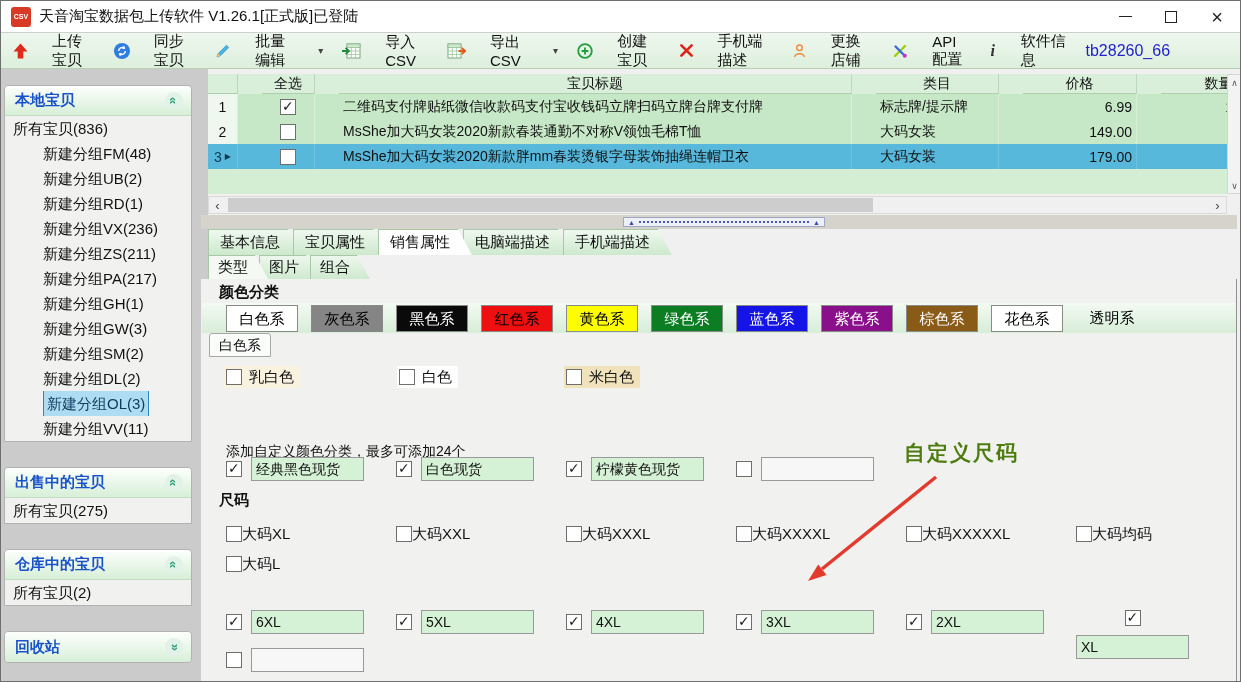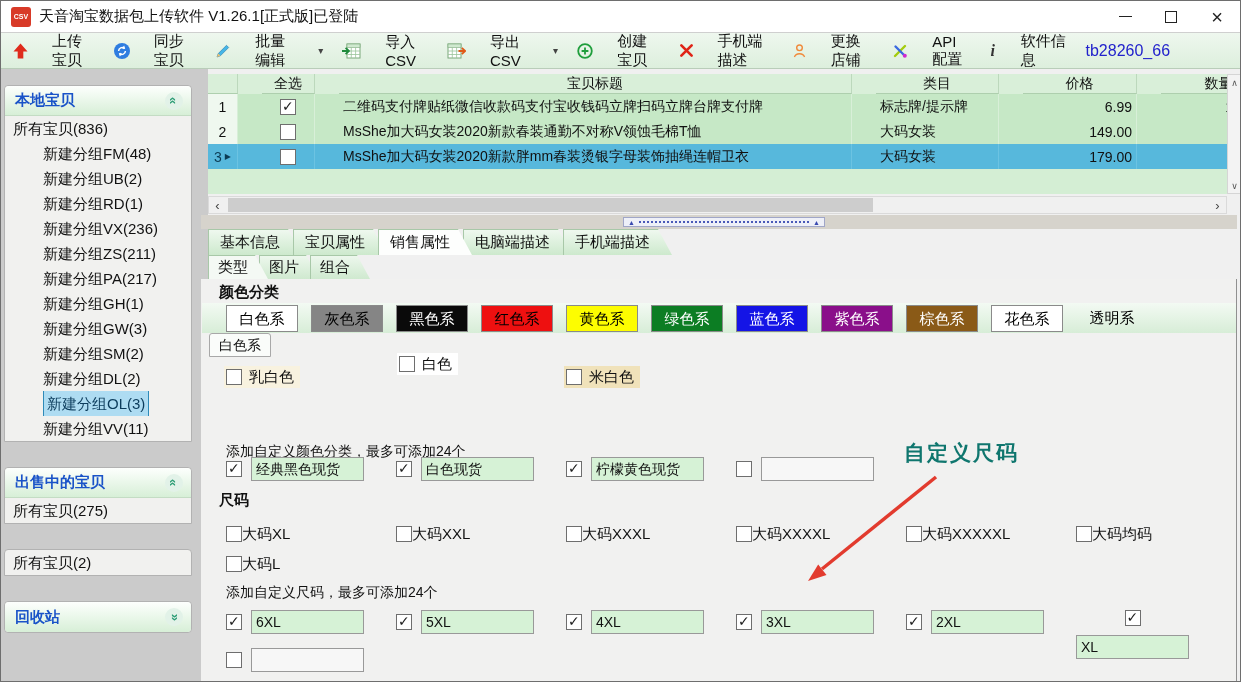--- a/index.html
+++ b/index.html
@@ -259,20 +259,24 @@
 
     <div class="panel">
       <div class="panel-header">
         <span class="panel-title">出售中的宝贝</span>
         <span class="chev chev-up"></span>
       </div>
       <div class="panel-item"><span>所有宝贝(275)</span></div>
     </div>
 
     <div class="panel">
+      <div class="panel-header">
+        <span class="panel-title">仓库中的宝贝</span>
+        <span class="chev chev-up"></span>
+      </div>
       <div class="panel-item"><span>所有宝贝(2)</span></div>
     </div>
 
     <div class="panel" style="border-radius:4px;">
       <div class="panel-header" style="border-radius:4px;border-bottom:none;">
         <span class="panel-title">回收站</span>
         <span class="chev chev-down"></span>
       </div>
     </div>
   </div>
@@ -370,21 +374,21 @@
     <div class="family-btn" style="left: 705px; background: rgb(138, 90, 23); color: rgb(255, 255, 255);">棕色系</div>
     <div class="family-btn" style="left: 790px; background: rgb(255, 255, 255); color: rgb(0, 0, 0);">花色系</div>
     <div class="family-btn nochrome" style="left: 875px; background: transparent; color: rgb(0, 0, 0);">透明系</div>
 
     <div class="family-tab">白色系</div>
 
     <div class="opt" style="left: 23px; top: 87px; background: rgb(248, 242, 223);">
       <span class="cb"></span>
         <span>乳白色</span>
     </div>
-    <div class="opt" style="left: 196px; top: 74px; background: rgb(255, 255, 255);">
+    <div class="opt" style="left: 196px; top: 87px; background: rgb(255, 255, 255);">
       <span class="cb"></span>
         <span>白色</span>
     </div>
     <div class="opt" style="left: 363px; top: 87px; background: rgb(240, 226, 186);">
       <span class="cb"></span>
         <span>米白色</span>
     </div>
 
     <div class="hint" style="left:25px;top:164px;">添加自定义颜色分类，最多可添加24个</div>
 
@@ -429,21 +433,20 @@
       </div>
     <div class="szopt" style="left:875px;top:245px;">
         <span class="cb"></span>
         <span>大码均码</span>
       </div>
     <div class="szopt" style="left:25px;top:275px;">
         <span class="cb"></span>
         <span>大码L</span>
       </div>
 
-    <div class="hint" style="left:25px;top:305px;">添加自定义尺码，最多可添加24个</div>
 
     <div class="grp" style="left:25px;top:331px;">
         <span class="cb checked"></span>
         <span class="ginput">6XL</span>
       </div>
     <div class="grp" style="left:195px;top:331px;">
         <span class="cb checked"></span>
         <span class="ginput">5XL</span>
       </div>
     <div class="grp" style="left:365px;top:331px;">
@@ -460,21 +463,21 @@
       </div>
     <div class="grp" style="left:875px;top:331px;flex-direction:column;">
         <span class="cb checked"></span>
         <span class="ginput">XL</span>
       </div>
     <div class="grp" style="left:25px;top:369px;">
         <span class="cb"></span>
         <span class="ginput empty"></span>
       </div>
 
-    <div class="annot-text" style="color: #0f766e;">自定义尺码</div>
+    <div class="annot-text" style="color: #4d7c0f;">自定义尺码</div>
     <div class="annot-arrow" style="color: rgb(226, 59, 46);">
       <svg width="150" height="125" viewBox="0 0 150 125">
         <line x1="140" y1="8" x2="26" y2="100" stroke="currentColor" stroke-width="3.5"></line>
         <polygon points="12,112 22.2,95.5 30.5,106" fill="currentColor"></polygon>
       </svg>
     </div>
   </div>
 
 </div>
 

